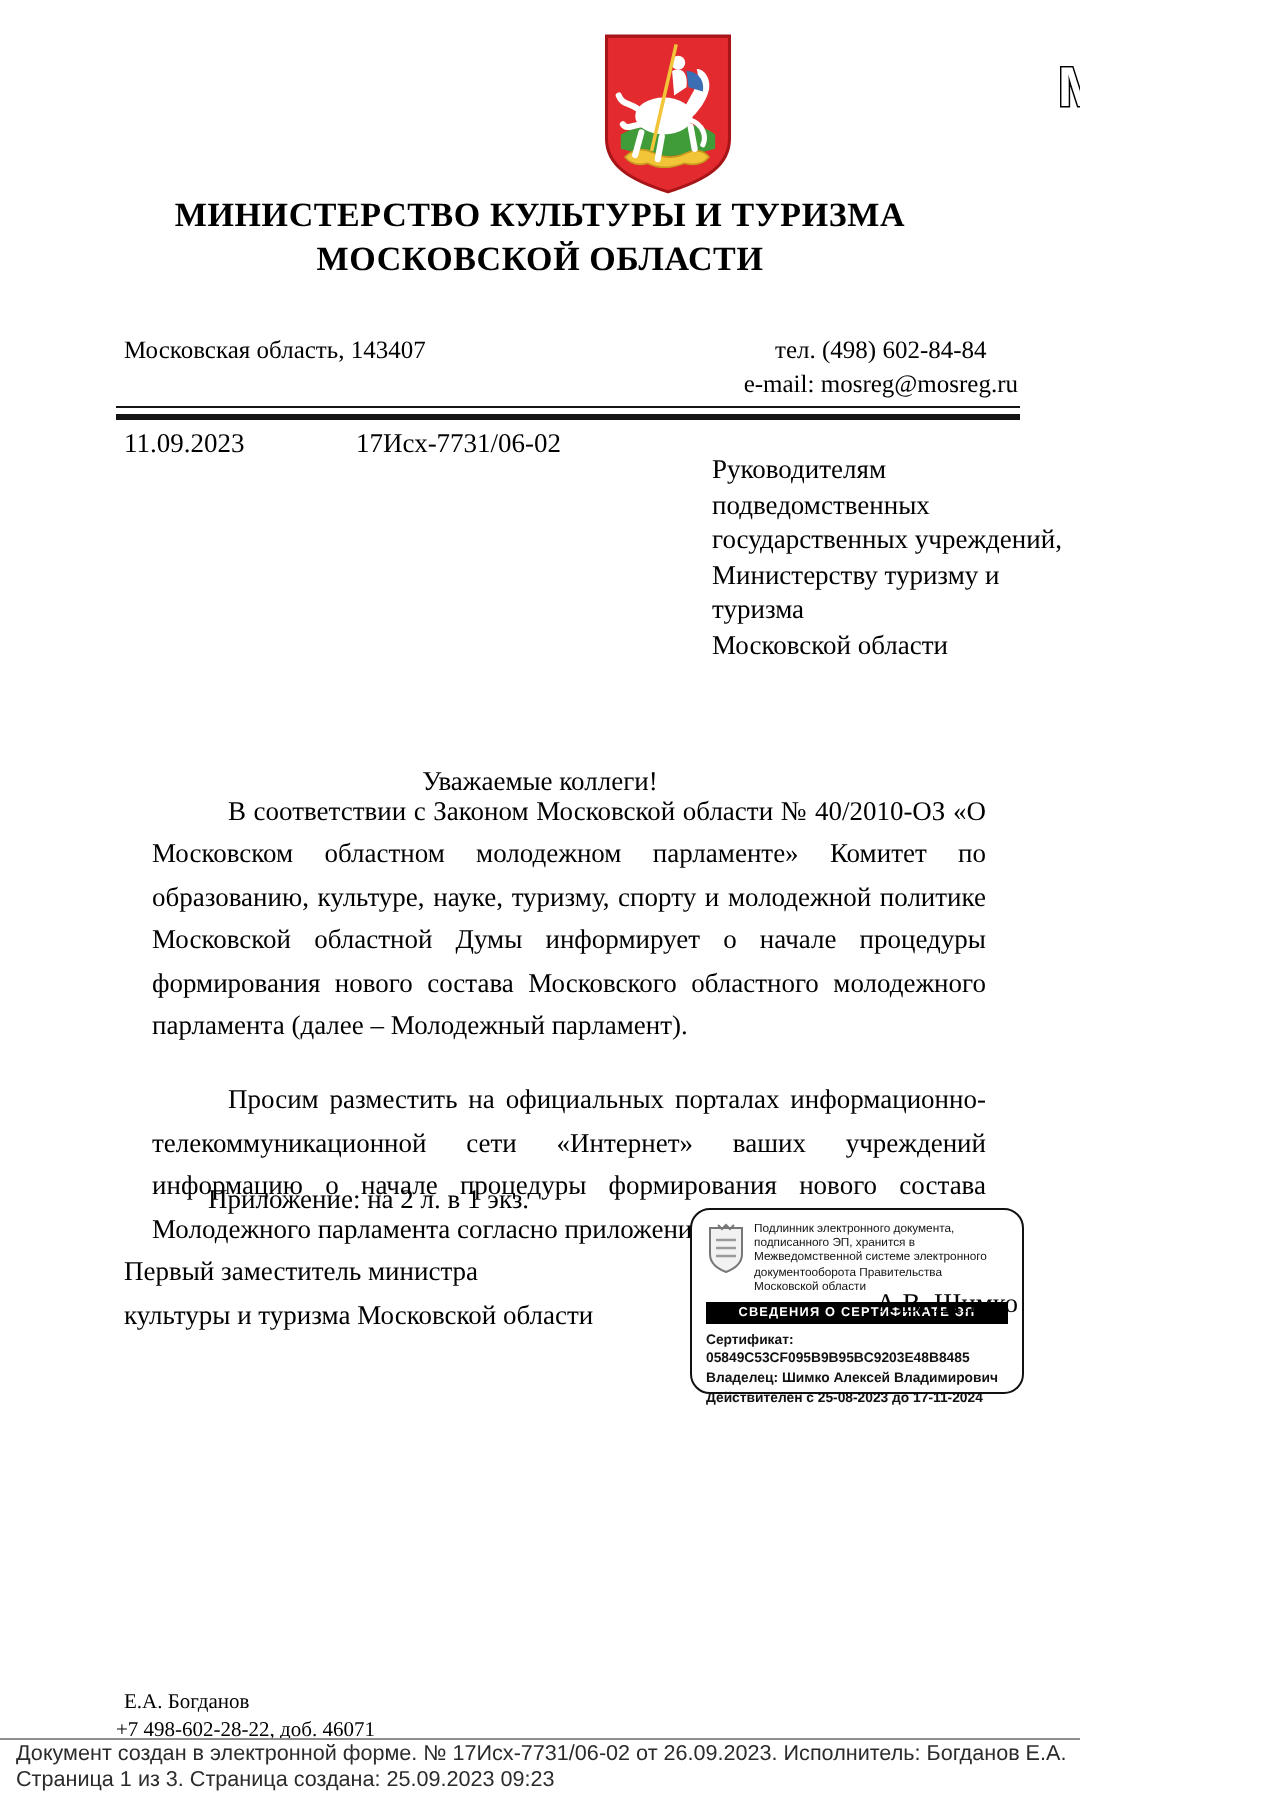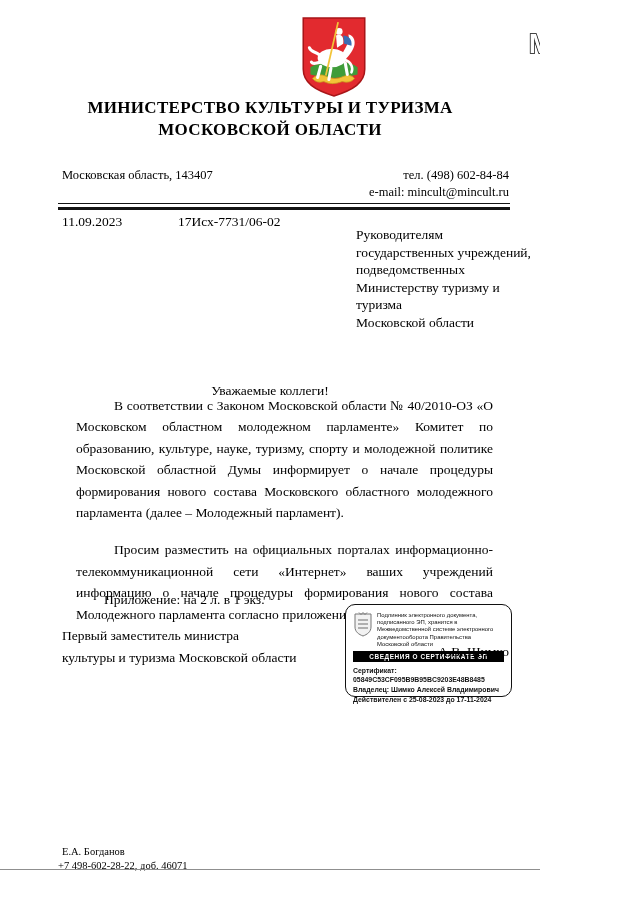--- a/index.html
+++ b/index.html
@@ -6,21 +6,21 @@
   .page{
     position:relative;width:540px;height:900px;background:#ffffff;overflow:hidden;
     font-family:"Liberation Serif", serif;color:#000;
   }
   
   .arms{position:absolute;left:300px;top:16px;width:68px;height:82px;}
   .msed{position:absolute;left:522px;top:24px;width:92px;height:38px;}
   .title{position:absolute;left:0;top:97px;width:100%;text-align:center;
          font-weight:bold;font-size:17px;line-height:22px;letter-spacing:0.3px;}
   .addr-left{position:absolute;left:62px;top:167px;font-size:12.5px;line-height:16.5px;}
-  .addr-right{position:absolute;right:31px;top:167px;font-size:12.5px;line-height:16.5px;text-align:right;}
+  .addr-right{position:absolute;right:31px;top:167px;font-size:12.5px;line-height:16.5px;text-align:center;}
   .rule-double{position:absolute;left:58px;right:30px;top:203px;height:2.5px;
                border-top:1.5px solid #141414;border-bottom:3px solid #141414;}
   .meta-date{position:absolute;left:62px;top:214px;font-size:13.5px;}
   .meta-number{position:absolute;left:178px;top:214px;font-size:13.5px;}
   .recipient{position:absolute;left:356px;top:226px;font-size:13.5px;line-height:17.5px;}
   
   .salutation{position:absolute;left:0;top:355px;width:100%;text-align:center;font-size:13.5px;margin-top:28px;}
   .body-block{position:absolute;left:60px;right:31px;top:379px;font-size:13.5px;line-height:21.4px;
               text-align:justify;}
   .body-block p{margin:16px;text-indent:38px;}
@@ -79,32 +79,32 @@
   <div class="title">
     <div>МИНИСТЕРСТВО КУЛЬТУРЫ И ТУРИЗМА</div>
     <div>МОСКОВСКОЙ ОБЛАСТИ</div>
   </div>
 
   <div class="addr-left">
     <div>Московская область, 143407</div>
   </div>
   <div class="addr-right">
     <div>тел. (498) 602-84-84</div>
-    <div>e-mail: mincult@mincult.ru</div>
+    <div>e-mail: mosreg@mosreg.ru</div>
   </div>
 
   <div class="rule-double"></div>
 
   <div class="meta-date">11.09.2023</div>
   <div class="meta-number">17Исх-7731/06-02</div>
 
   <div class="recipient">
     <div>Руководителям</div>
+    <div>подведомственных</div>
     <div>государственных учреждений,</div>
-    <div>подведомственных</div>
     <div>Министерству туризму и туризма</div>
     <div>Московской области</div>
   </div>
 
   <div class="salutation">Уважаемые коллеги!</div>
   <div class="body-block">
     <p>В соответствии с Законом Московской области № 40/2010-ОЗ «О Московском областном молодежном парламенте» Комитет по образованию, культуре, науке, туризму, спорту и молодежной политике Московской областной Думы информирует о начале процедуры формирования нового состава Московского областного молодежного парламента (далее – Молодежный парламент).</p>
     <p>Просим разместить на официальных порталах информационно-телекоммуникационной сети «Интернет» ваших учреждений информацию о начале процедуры формирования нового состава Молодежного парламента согласно приложению.</p>
   </div>
   <div class="attachment">Приложение: на 2 л. в 1 экз.</div>
@@ -128,20 +128,24 @@
     <div class="stamp-line">Владелец: Шимко Алексей Владимирович</div>
     <div class="stamp-line">Действителен с 25-08-2023 до 17-11-2024</div>
   </div>
 
   <div class="sig-name">А.В. Шимко</div>
 
   <div class="exec-name">Е.А. Богданов</div>
   <div class="exec-phone">+7 498-602-28-22, доб. 46071</div>
 
   <div class="footer-rule"></div>
+  <div class="footer-text">
+    <div>Документ создан в электронной форме. № 17Исх-7731/06-02 от 26.09.2023. Исполнитель: Богданов Е.А.</div>
+    <div>Страница 1 из 3. Страница создана: 25.09.2023 09:23</div>
+  </div>
 
   <div class="gov-logo">
     <svg class="gov-shield" viewBox="0 0 14 18">
       <path d="M1,0.5 H13 V11 C13,14.5 10.5,16 7,17.5 C3.5,16 1,14.5 1,11 Z" fill="#d8242b" stroke="#a81b20" stroke-width="0.6"></path>
       <path d="M4,9 C4,6 6,4.5 8,5 C10,5.5 10,8 8.5,9.5 C7,11 5,11 4,9 Z" fill="#fff"></path>
       <path d="M4,12 q3,2 6,0" stroke="#f2c438" stroke-width="1.2" fill="none"></path>
     </svg>
     <div class="gov-text">
       <div>Правительство</div>
       <div>Московской области</div>

